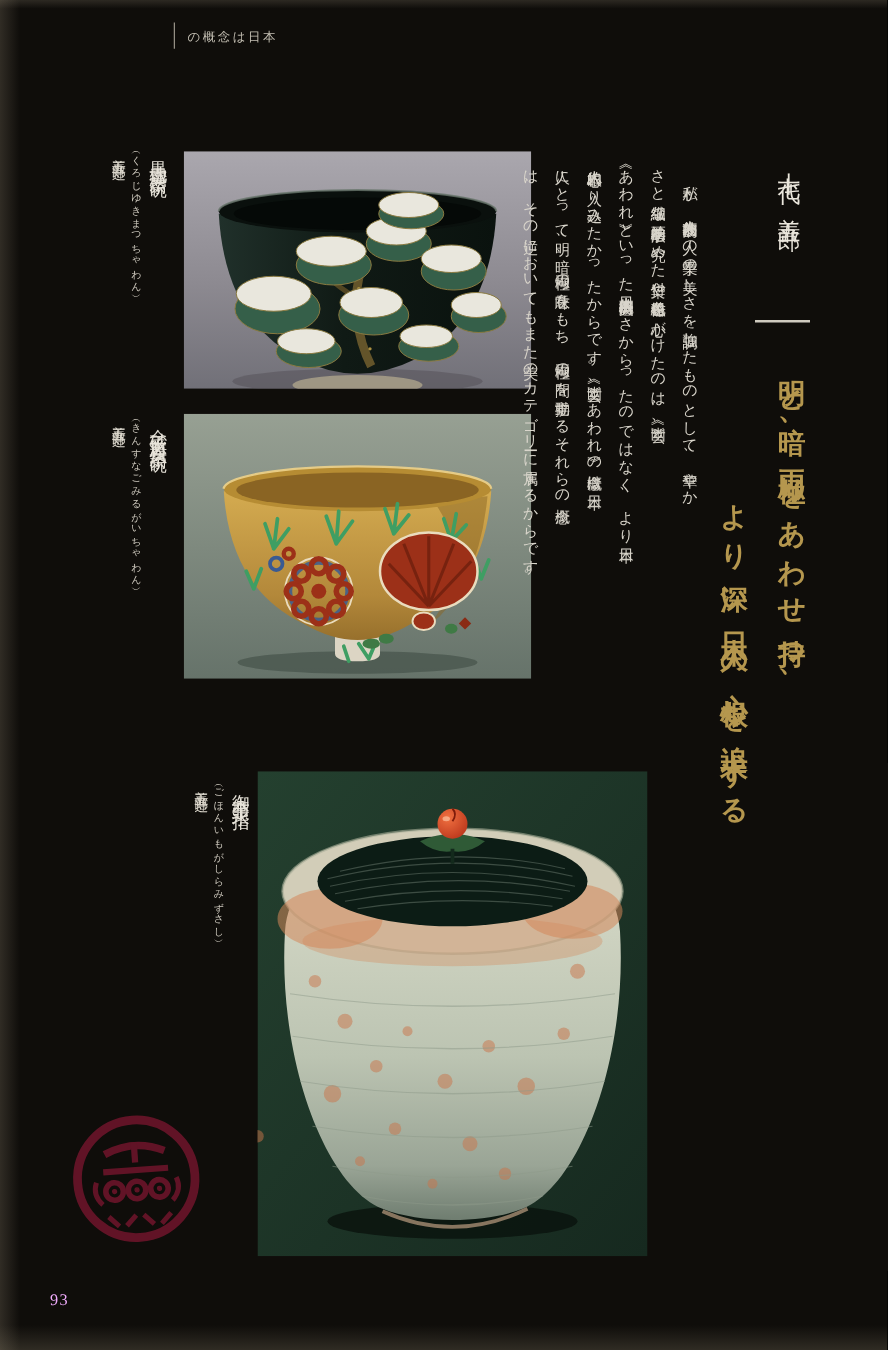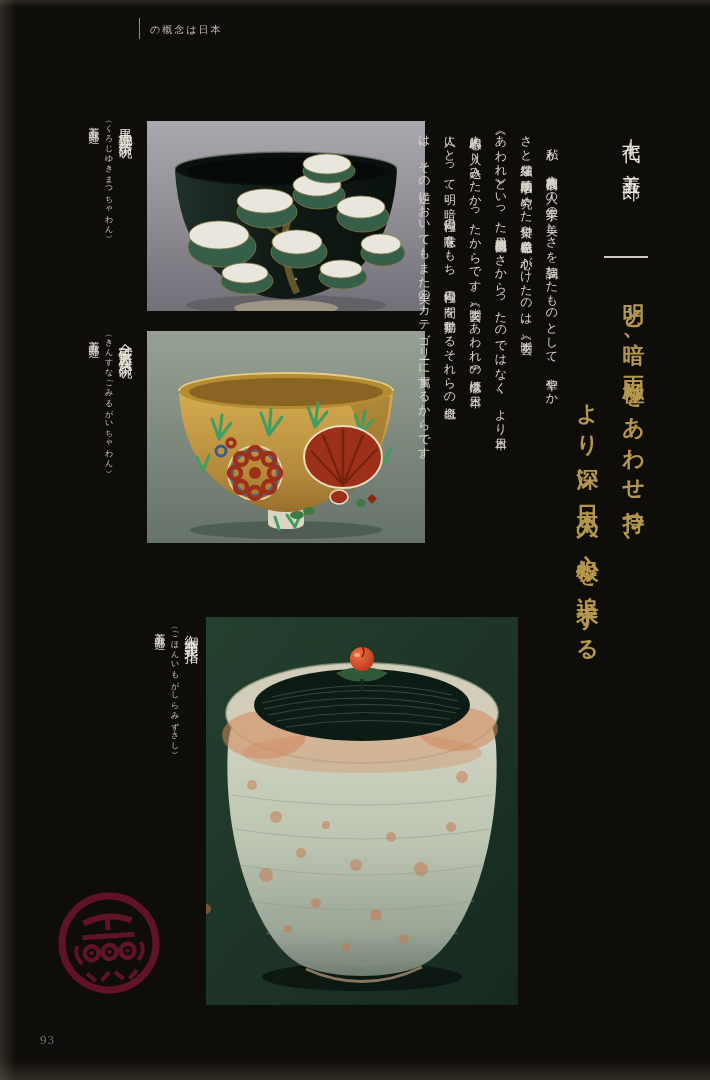--- a/index.html
+++ b/index.html
@@ -42,21 +42,21 @@
   .heading-dash{left:604px;top:256px;width:44px;height:2px;background:#cfcabf;}
 
   .lead-col{font-size:22px;letter-spacing:6px;line-height:1.2;font-weight:bold;}
   .lead-1{left:620px;top:287px;height:400px;}
   .lead-2{left:574px;top:388px;height:430px;}
 
   .bodytext{left:408px;top:127px;width:156px;height:466px;
     font-size:12px;letter-spacing:.5px;line-height:25.5px;color:#d9d5cb;overflow:hidden;}
   .bodytext span{display:block;}
 
-  .pagenum{left:40px;top:1032px;font-size:13px;letter-spacing:1px;color:#737373;}
+  .pagenum{left:40px;top:1032px;font-size:13px;letter-spacing:1px;color:#f0abfc;}
 
   .seal{left:55px;top:884px;}
 </style>
 </head>
 <body>
 
 <div class="page">
 
   <div class="edge edge-left"></div>
   <div class="edge edge-top"></div>

